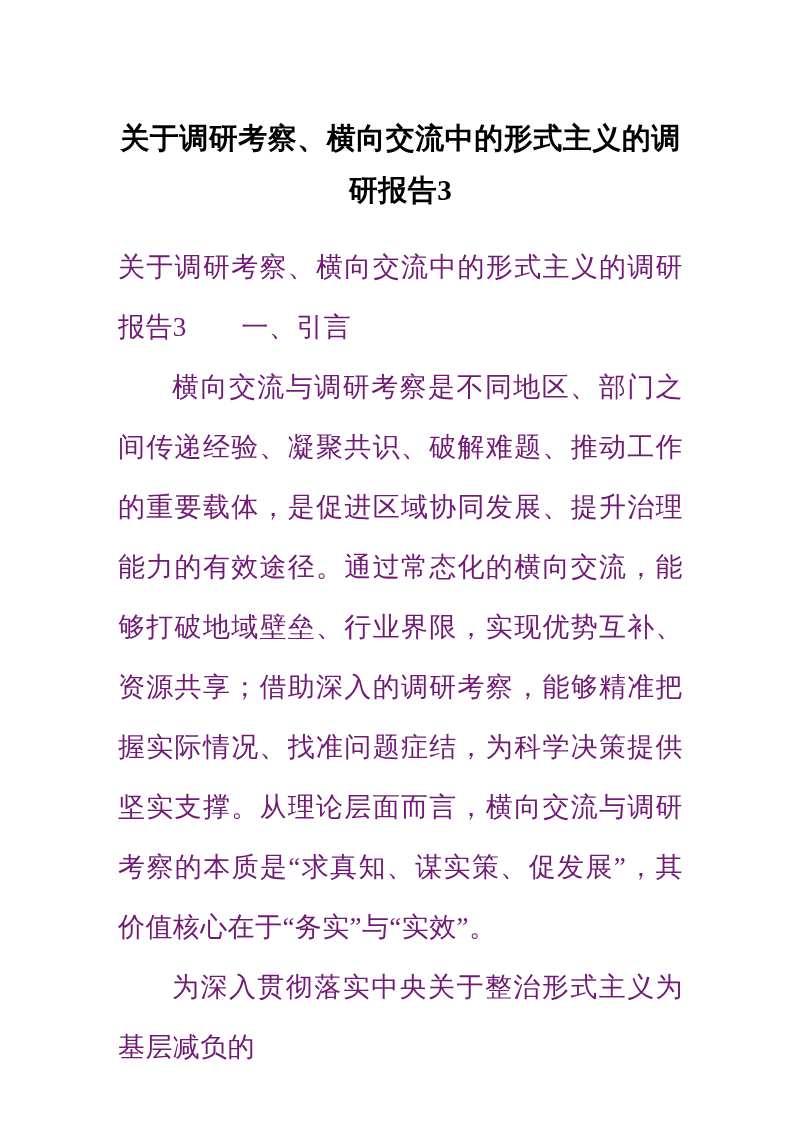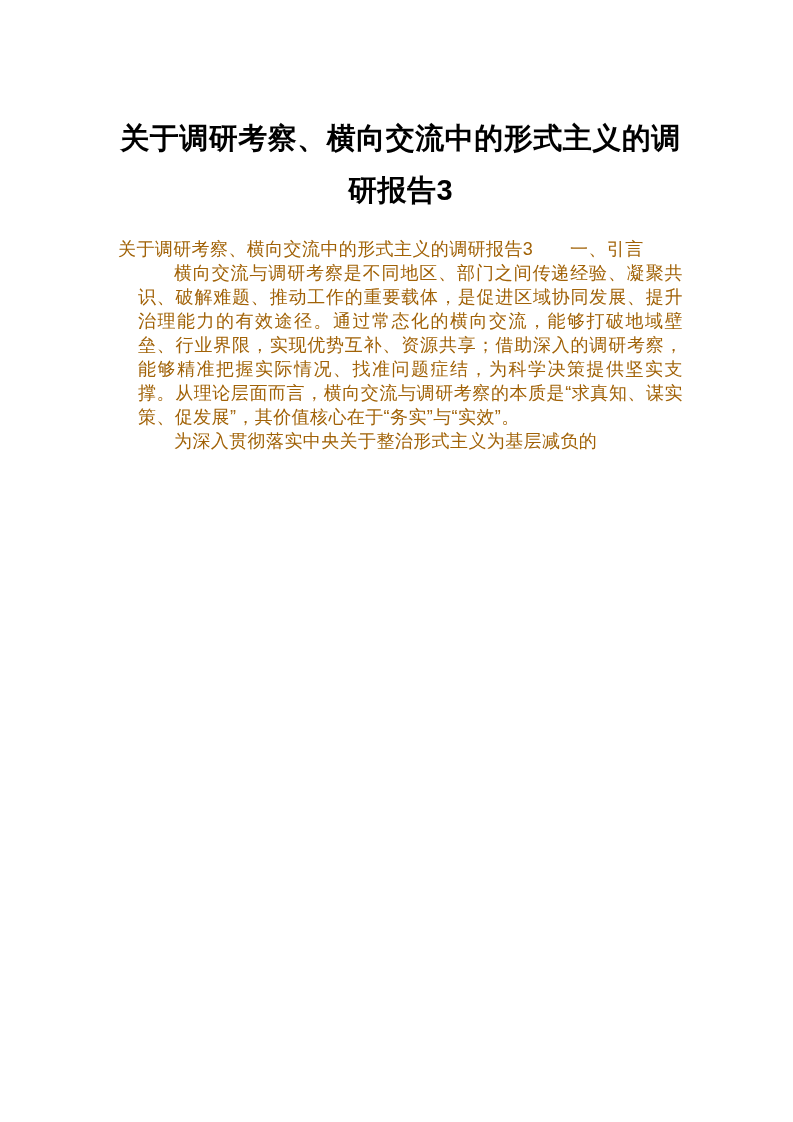--- a/index.html
+++ b/index.html
@@ -8,45 +8,44 @@
     background: #ffffff;
   }
   .page {
     position: relative;
     width: 793px;
     height: 1122px;
     background: #ffffff;
     box-sizing: border-box;
     padding: 112px 110px 0 118px;
     overflow: hidden;
-    font-family: Liberation Sans, sans-serif;
+    font-family: Liberation Serif, serif;
     color: #1f1f1f;
   }
   .doc-title {
     margin: 0 0 21px 0;
     font-size: 29px;
     font-weight: bold;
     line-height: 52px;
     text-align: center;
     color: #000000;
     letter-spacing: 0.5px;
   }
   .para {
     margin: 0;
-    font-size: 18px;
-    line-height: 24px;
+    font-size: 27px;
+    line-height: 60px;
     text-align: justify;
     text-justify: inter-ideograph;
     letter-spacing: 0.4px;
     word-break: break-all;
-    color: #a16207;
+    color: #701a75;
   }
   .para.indent {
     text-indent: 2em;
-    margin-left: 20px;
   }
 </style>
 </head>
 <body>
 
 <div class="page">
   <h1 class="doc-title">关于调研考察、横向交流中的形式主义的调研报告3</h1>
 
   <p class="para">关于调研考察、横向交流中的形式主义的调研报告3　　一、引言</p>
 

